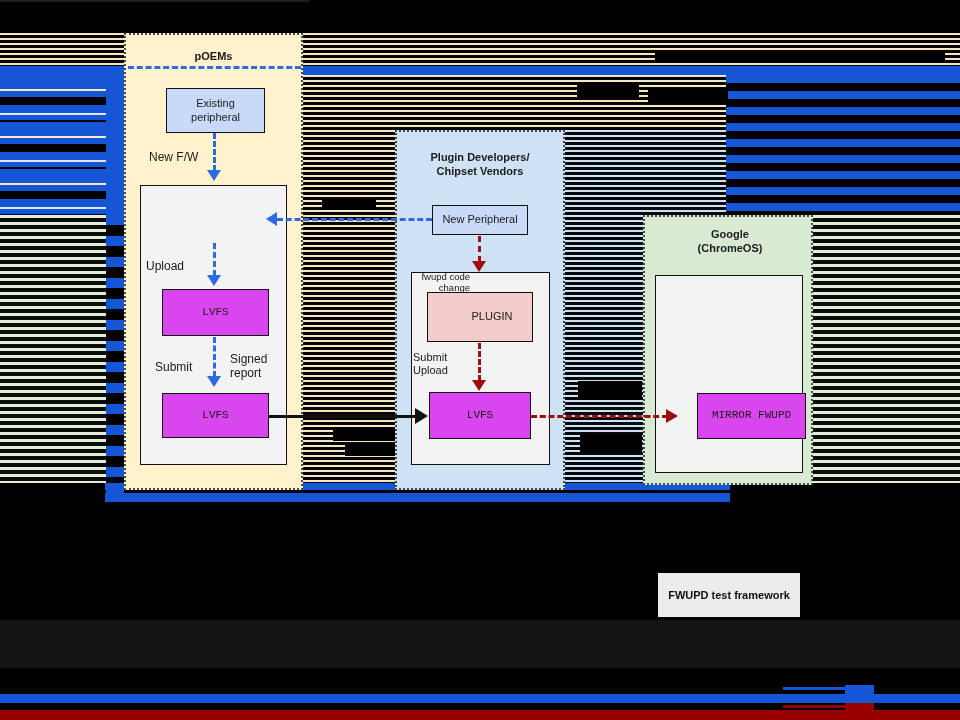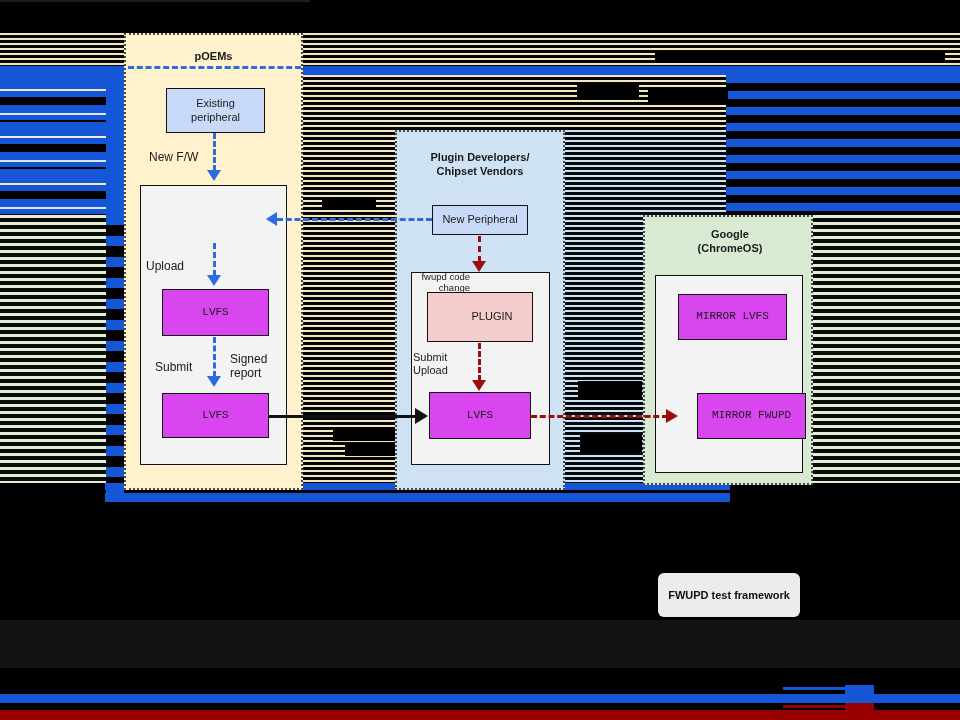--- a/index.html
+++ b/index.html
@@ -35,21 +35,21 @@
   .dashv-red{width:0;border-left:3px dashed #9e0d0e;}
   .dashh-red{height:0;border-top:3px dashed #9e0d0e;}
   .tri{width:0;height:0;}
   .tri-down-blue{border-left:7px solid transparent;border-right:7px solid transparent;border-top:11px solid #2e6be0;}
   .tri-left-blue{border-top:7px solid transparent;border-bottom:7px solid transparent;border-right:11px solid #2e6be0;}
   .tri-down-red{border-left:7px solid transparent;border-right:7px solid transparent;border-top:11px solid #9e0d0e;}
   .tri-right-red{border-top:7px solid transparent;border-bottom:7px solid transparent;border-left:12px solid #9e0d0e;}
   .tri-right-black{border-top:8px solid transparent;border-bottom:8px solid transparent;border-left:13px solid #111;}
   .solidh-black{background:#111;}
   .testfw{background:#ececec;display:flex;align-items:center;justify-content:center;
-          font-size:11px;font-weight:bold;color:#111;border-radius:6px;}
+          font-size:11px;font-weight:bold;color:#111;}
 </style>
 </head>
 <body>
 
 <div class="stage">
 
   <div class="abs" style="left:0;top:13;width:310px;height:2px;background:#1e1e1e;"></div>
   <div class="abs tanstripes" style="left:0;top:33px;width:960px;height:34px;"></div>
   <div class="abs bluefill" style="left:0;top:66px;width:960px;height:9px;"></div>
   <div class="abs leftmix" style="left:0;top:75px;width:106px;height:140px;"></div>
@@ -133,23 +133,20 @@
   </div>
   <div class="abs box b-blue" style="left:432px;top:205px;width:96px;height:30px;">
     <span>New Peripheral</span>
   </div>
   <div class="abs box b-pink" style="left:427px;top:292px;width:106px;height:50px;padding-left:24px;">
     <span>PLUGIN</span>
   </div>
   <div class="abs box b-green" style="left:429px;top:392px;width:102px;height:47px;">
     <span>LVFS</span>
   </div>
-  <div class="abs box b-green" style="left:678px;top:294px;width:109px;height:46px;">
-    <span>MIRROR LVFS</span>
-  </div>
   <div class="abs box b-green" style="left:678px;top:393px;width:109px;height:46px;margin-left:19px;">
     <span>MIRROR FWUPD</span>
   </div>
   <div class="abs testfw" style="left:658px;top:573px;width:142px;height:44px;">
     <span>FWUPD test framework</span>
   </div>
 
   <div class="abs elabel" style="left:149px;top:150px;">New F/W</div>
   <div class="abs elabel" style="left:146px;top:259px;">Upload</div>
   <div class="abs elabel" style="left:155px;top:360px;">Submit</div>

